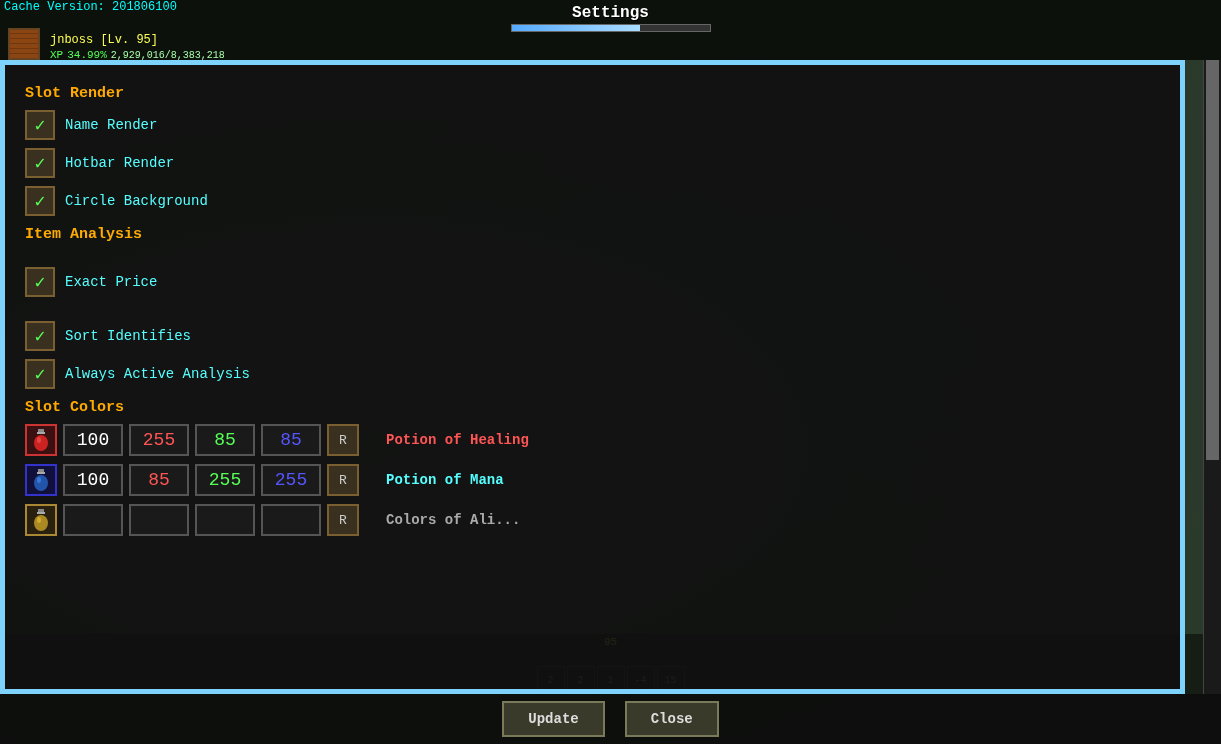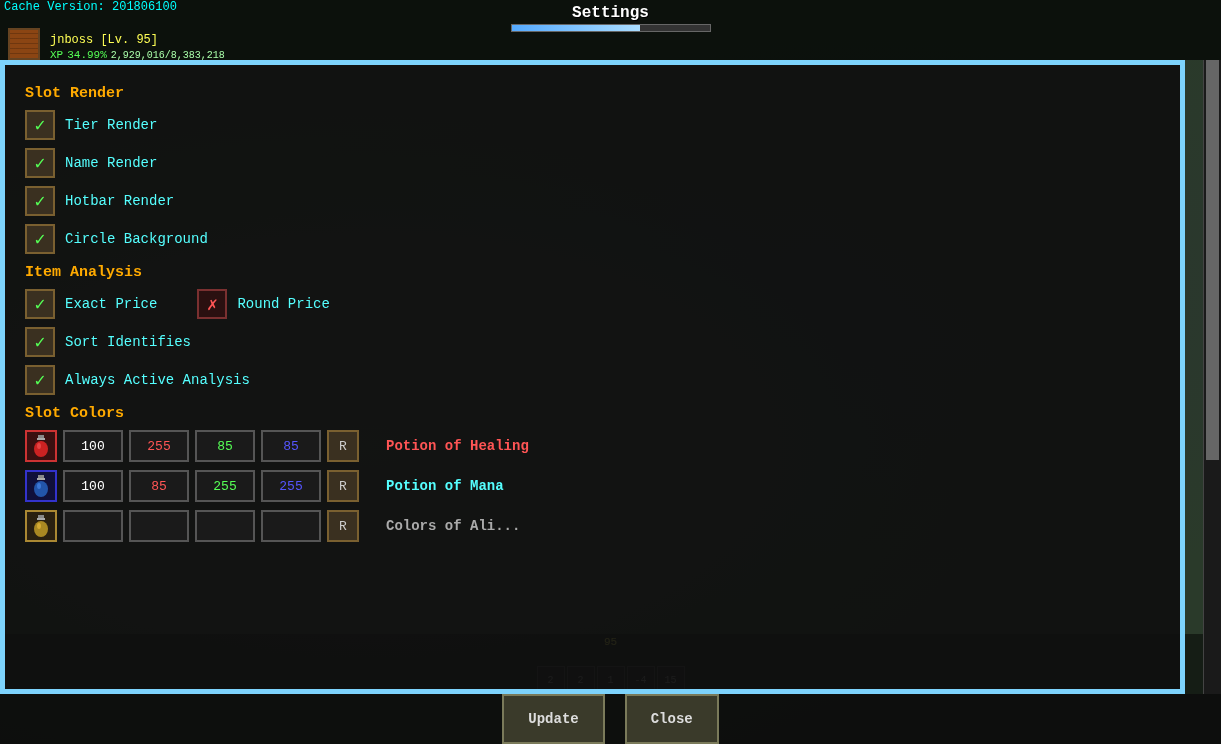--- a/index.html
+++ b/index.html
@@ -202,22 +202,22 @@
     }
 
     .checkbox-label {
       color: #55ffff;
       font-size: 14px;
     }
 
     
     .checkbox-two-col {
       display: flex;
-      gap: 40px;
-      margin: 8px 0;
+      gap: 64px;
+      margin: 24px 0;
     }
 
     .checkbox-col {
       display: flex;
       align-items: center;
       gap: 10px;
     }
 
     
     .slot-color-row {
@@ -254,21 +254,21 @@
     }
 
     .color-input-box {
       width: 60px;
       height: 32px;
       background: #1a1a1a;
       border: 2px solid #555;
       display: flex;
       align-items: center;
       justify-content: center;
-      font-size: 13px;
+      font-size: 18px;
       cursor: text;
       flex-shrink: 0;
     }
 
     .color-input-box.white-text { color: #ffffff; }
     .color-input-box.red-text { color: #ff5555; }
     .color-input-box.green-text { color: #55ff55; }
     .color-input-box.blue-text { color: #5555ff; }
 
     .reset-btn {
@@ -295,20 +295,21 @@
 
     
     .bottom-bar {
       position: absolute;
       bottom: 0;
       left: 0;
       right: 0;
       height: 50px;
       background: rgba(10, 10, 10, 0.9);
       display: flex;
+      align-items: center;
       justify-content: center;
       gap: 20px;
       z-index: 15;
     }
 
     
     .bottom-hud {
       position: absolute;
       bottom: 50px;
       left: 0;
@@ -365,24 +366,20 @@
   <span class="settings-title">Settings</span>
   <div class="mob-health-bar">
     <div class="mob-health-fill"></div>
   </div>
 </div>
 
 <div class="settings-panel">
 
   <div class="section-header">Slot Render</div>
 
-  <div class="checkbox-row">
-    <div class="mc-checkbox checked"></div>
-    <span class="checkbox-label">Tier Render</span>
-  </div>
 
   <div class="checkbox-row">
     <div class="mc-checkbox checked"></div>
     <span class="checkbox-label">Name Render</span>
   </div>
 
   <div class="checkbox-row">
     <div class="mc-checkbox checked"></div>
     <span class="checkbox-label">Hotbar Render</span>
   </div>
@@ -391,24 +388,20 @@
     <div class="mc-checkbox checked"></div>
     <span class="checkbox-label">Circle Background</span>
   </div>
 
   <div class="section-header">Item Analysis</div>
 
   <div class="checkbox-two-col">
     <div class="checkbox-col">
       <div class="mc-checkbox checked"></div>
       <span class="checkbox-label">Exact Price</span>
-    </div>
-    <div class="checkbox-col">
-      <div class="mc-checkbox unchecked"></div>
-      <span class="checkbox-label">Round Price</span>
     </div>
   </div>
 
   <div class="checkbox-row">
     <div class="mc-checkbox checked"></div>
     <span class="checkbox-label">Sort Identifies</span>
   </div>
 
   <div class="checkbox-row">
     <div class="mc-checkbox checked"></div>

